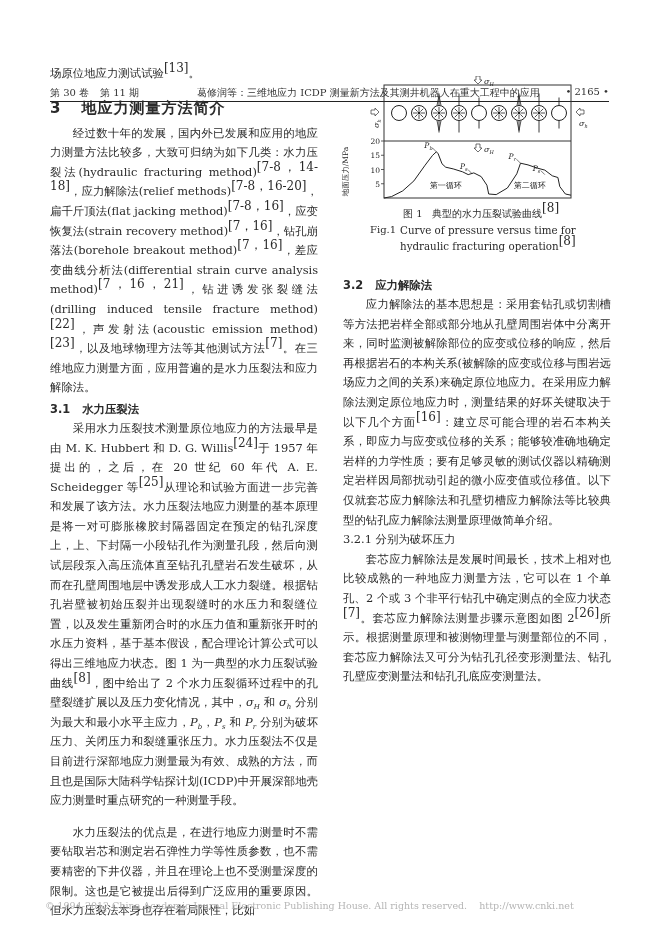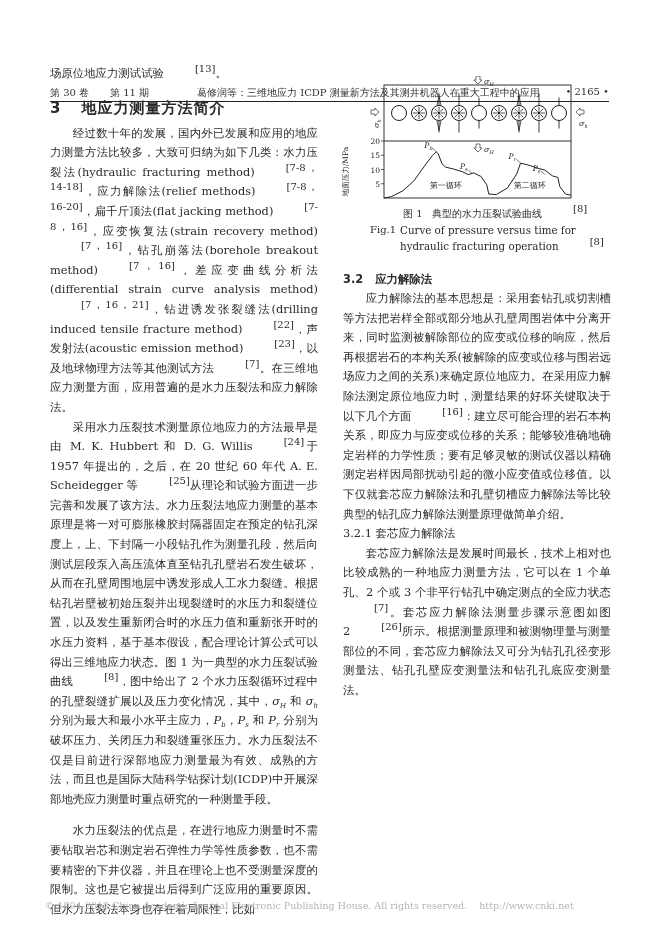--- a/index.html
+++ b/index.html
@@ -5,45 +5,48 @@
   html,body{margin:0;padding:0;background:#fff;}
   body{width:662px;height:936px;position:relative;overflow:hidden;color:#222;
        font-family:"DejaVu Serif","Liberation Serif",serif;}
   .abs{position:absolute;}
   .hdr{top:43px;left:50px;width:559px;height:18px;font-size:10px;color:#333;white-space:nowrap;margin-top:40px;}
   .hdr span{position:absolute;top:3px;}
   .hdr-rule{position:absolute;left:0;right:0;top:18px;border-top:1.2px solid #222;}
   .col{position:absolute;font-size:11.4px;line-height:19.6px;color:#2a2a2a;text-align:justify;}
   .col p{margin:0;}
   .ind{text-indent:2em;}
-  sup{font-size:10px;line-height:0;vertical-align:5px;margin-left:31px;}
+  sup{font-size:12px;line-height:0;vertical-align:5px;}
   sub{font-size:7px;line-height:0;}
   .h1{font-family:"DejaVu Sans","Liberation Sans",sans-serif;font-weight:bold;font-size:15px;letter-spacing:1px;}
   .h2{font-family:"DejaVu Sans","Liberation Sans",sans-serif;font-weight:bold;font-size:11.4px;}
   .cap{position:absolute;font-size:10px;line-height:16px;color:#2a2a2a;}
   .foot{position:absolute;left:17px;top:900px;font-size:9.5px;color:#b5b5b5;white-space:nowrap;margin-left:28px;}
   svg text{font-family:"DejaVu Serif","Liberation Serif",serif;fill:#222;}
 </style>
 </head>
 <body>
 
 <div class="abs hdr">
   <span style="left:0">第 30 卷</span>
-  <span style="left:60px">第 11 期</span>
+  <span style="left:50px">第 11 期</span>
   <span style="left:147px">葛修润等：三维地应力 ICDP 测量新方法及其测井机器人在重大工程中的应用</span>
   <span style="right:0">• 2165 •</span>
   <div class="hdr-rule"></div>
 </div>
 
 <div class="col" style="left:50px;top:64px;width:268px;">
   <p><span>场原位地应力测试试验</span><sup>[13]</sup><span>。</span></p>
   <div class="h1" style="margin-top:12px;margin-bottom:4px;line-height:24px;">
     <span>3</span><span style="display:inline-block;width:20px"></span><span>地应力测量方法简介</span>
   </div>
   <p class="ind rich">经过数十年的发展，国内外已发展和应用的地应力测量方法比较多，大致可归纳为如下几类：水力压裂法(hydraulic fracturing method)<sup>[7-8，14-18]</sup>，应力解除法(relief methods)<sup>[7-8，16-20]</sup>，扁千斤顶法(flat jacking method)<sup>[7-8，16]</sup>，应变恢复法(strain recovery method)<sup>[7，16]</sup>，钻孔崩落法(borehole breakout method)<sup>[7，16]</sup>，差应变曲线分析法(differential strain curve analysis method)<sup>[7，16，21]</sup>，钻进诱发张裂缝法(drilling induced tensile fracture method)<sup>[22]</sup>，声发射法(acoustic emission method)<sup>[23]</sup>，以及地球物理方法等其他测试方法<sup>[7]</sup>。在三维地应力测量方面，应用普遍的是水力压裂法和应力解除法。</p>
+  <div class="h2" style="margin-top:2px;line-height:19px;">
+    <span>3.1</span><span style="display:inline-block;width:12px"></span><span>水力压裂法</span>
+  </div>
   <p class="ind rich">采用水力压裂技术测量原位地应力的方法最早是由 M. K. Hubbert 和 D. G. Willis<sup>[24]</sup>于 1957 年提出的，之后，在 20 世纪 60 年代 A. E. Scheidegger 等<sup>[25]</sup>从理论和试验方面进一步完善和发展了该方法。水力压裂法地应力测量的基本原理是将一对可膨胀橡胶封隔器固定在预定的钻孔深度上，上、下封隔一小段钻孔作为测量孔段，然后向测试层段泵入高压流体直至钻孔孔壁岩石发生破坏，从而在孔壁周围地层中诱发形成人工水力裂缝。根据钻孔岩壁被初始压裂并出现裂缝时的水压力和裂缝位置，以及发生重新闭合时的水压力值和重新张开时的水压力资料，基于基本假设，配合理论计算公式可以得出三维地应力状态。图 1 为一典型的水力压裂试验曲线<sup>[8]</sup>，图中给出了 2 个水力压裂循环过程中的孔壁裂缝扩展以及压力变化情况，其中，<i>σ<sub>H</sub></i> 和 <i>σ<sub>h</sub></i> 分别为最大和最小水平主应力，<i>P<sub>b</sub></i>，<i>P<sub>s</sub></i> 和 <i>P<sub>r</sub></i> 分别为破坏压力、关闭压力和裂缝重张压力。水力压裂法不仅是目前进行深部地应力测量最为有效、成熟的方法，而且也是国际大陆科学钻探计划(ICDP)中开展深部地壳应力测量时重点研究的一种测量手段。</p>
   <p class="ind rich" style="margin-top:12px">水力压裂法的优点是，在进行地应力测量时不需要钻取岩芯和测定岩石弹性力学等性质参数，也不需要精密的下井仪器，并且在理论上也不受测量深度的限制。这也是它被提出后得到广泛应用的重要原因。但水力压裂法本身也存在着局限性，比如</p>
 </div>
 
 <div class="abs" style="left:338px;top:76px;width:262px;height:130px;">
   <svg id="fig1" width="262" height="130" viewBox="0 0 262 130">
       <rect x="46" y="9" width="187" height="113" fill="none" stroke="#333" stroke-width="1"></rect>
       <line x1="46" y1="65" x2="233" y2="65" stroke="#333" stroke-width="1"></line>
       <path d="M138,0 h4 v4 h2 l-4,4 l-4,-4 h2 z" fill="#fff" stroke="#333" stroke-width="0.7"></path>
       <text x="146" y="8" font-size="8" font-style="italic">σ<tspan font-size="5" dy="2">H</tspan></text>
@@ -174,25 +177,25 @@
 </div>
 <div class="cap" style="left:403px;top:206px;">
   <span>图 1</span>&nbsp;&nbsp;&nbsp;<span>典型的水力压裂试验曲线</span><sup>[8]</sup>
 </div>
 <div class="cap" style="left:370px;top:222px;width:240px;">
   <span style="position:absolute;left:0">Fig.1</span>
   <div style="margin-left:30px;font-size:10.3px;"><span>Curve of pressure versus time for hydraulic fracturing operation</span><sup>[8]</sup></div>
 </div>
 
 <div class="col" style="left:343px;top:270px;width:268px;">
-  <div class="h2" style="margin-top:0;line-height:19px;">
+  <div class="h2" style="margin-top:6px;line-height:19px;">
     <span>3.2</span><span style="display:inline-block;width:12px"></span><span>应力解除法</span>
   </div>
   <p class="ind rich">应力解除法的基本思想是：采用套钻孔或切割槽等方法把岩样全部或部分地从孔壁周围岩体中分离开来，同时监测被解除部位的应变或位移的响应，然后再根据岩石的本构关系(被解除的应变或位移与围岩远场应力之间的关系)来确定原位地应力。在采用应力解除法测定原位地应力时，测量结果的好坏关键取决于以下几个方面<sup>[16]</sup>：建立尽可能合理的岩石本构关系，即应力与应变或位移的关系；能够较准确地确定岩样的力学性质；要有足够灵敏的测试仪器以精确测定岩样因局部扰动引起的微小应变值或位移值。以下仅就套芯应力解除法和孔壁切槽应力解除法等比较典型的钻孔应力解除法测量原理做简单介绍。</p>
   <div style="line-height:19.6px;">
-    <span>3.2.1</span>&nbsp;<span>套芯应力解除法</span>
+    <span>3.2.1</span>&nbsp;<span>分别为破坏压力</span>
   </div>
   <p class="ind rich">套芯应力解除法是发展时间最长，技术上相对也比较成熟的一种地应力测量方法，它可以在 1 个单孔、2 个或 3 个非平行钻孔中确定测点的全应力状态<sup>[7]</sup>。套芯应力解除法测量步骤示意图如图 2<sup>[26]</sup>所示。根据测量原理和被测物理量与测量部位的不同，套芯应力解除法又可分为钻孔孔径变形测量法、钻孔孔壁应变测量法和钻孔孔底应变测量法。</p>
 </div>
 
 <div class="foot">
   <span>© 1994-2012 China Academic Journal Electronic Publishing House. All rights reserved.</span>&nbsp;&nbsp;&nbsp;&nbsp;<span>http://www.cnki.net</span>
 </div>
 
 </body></html>

